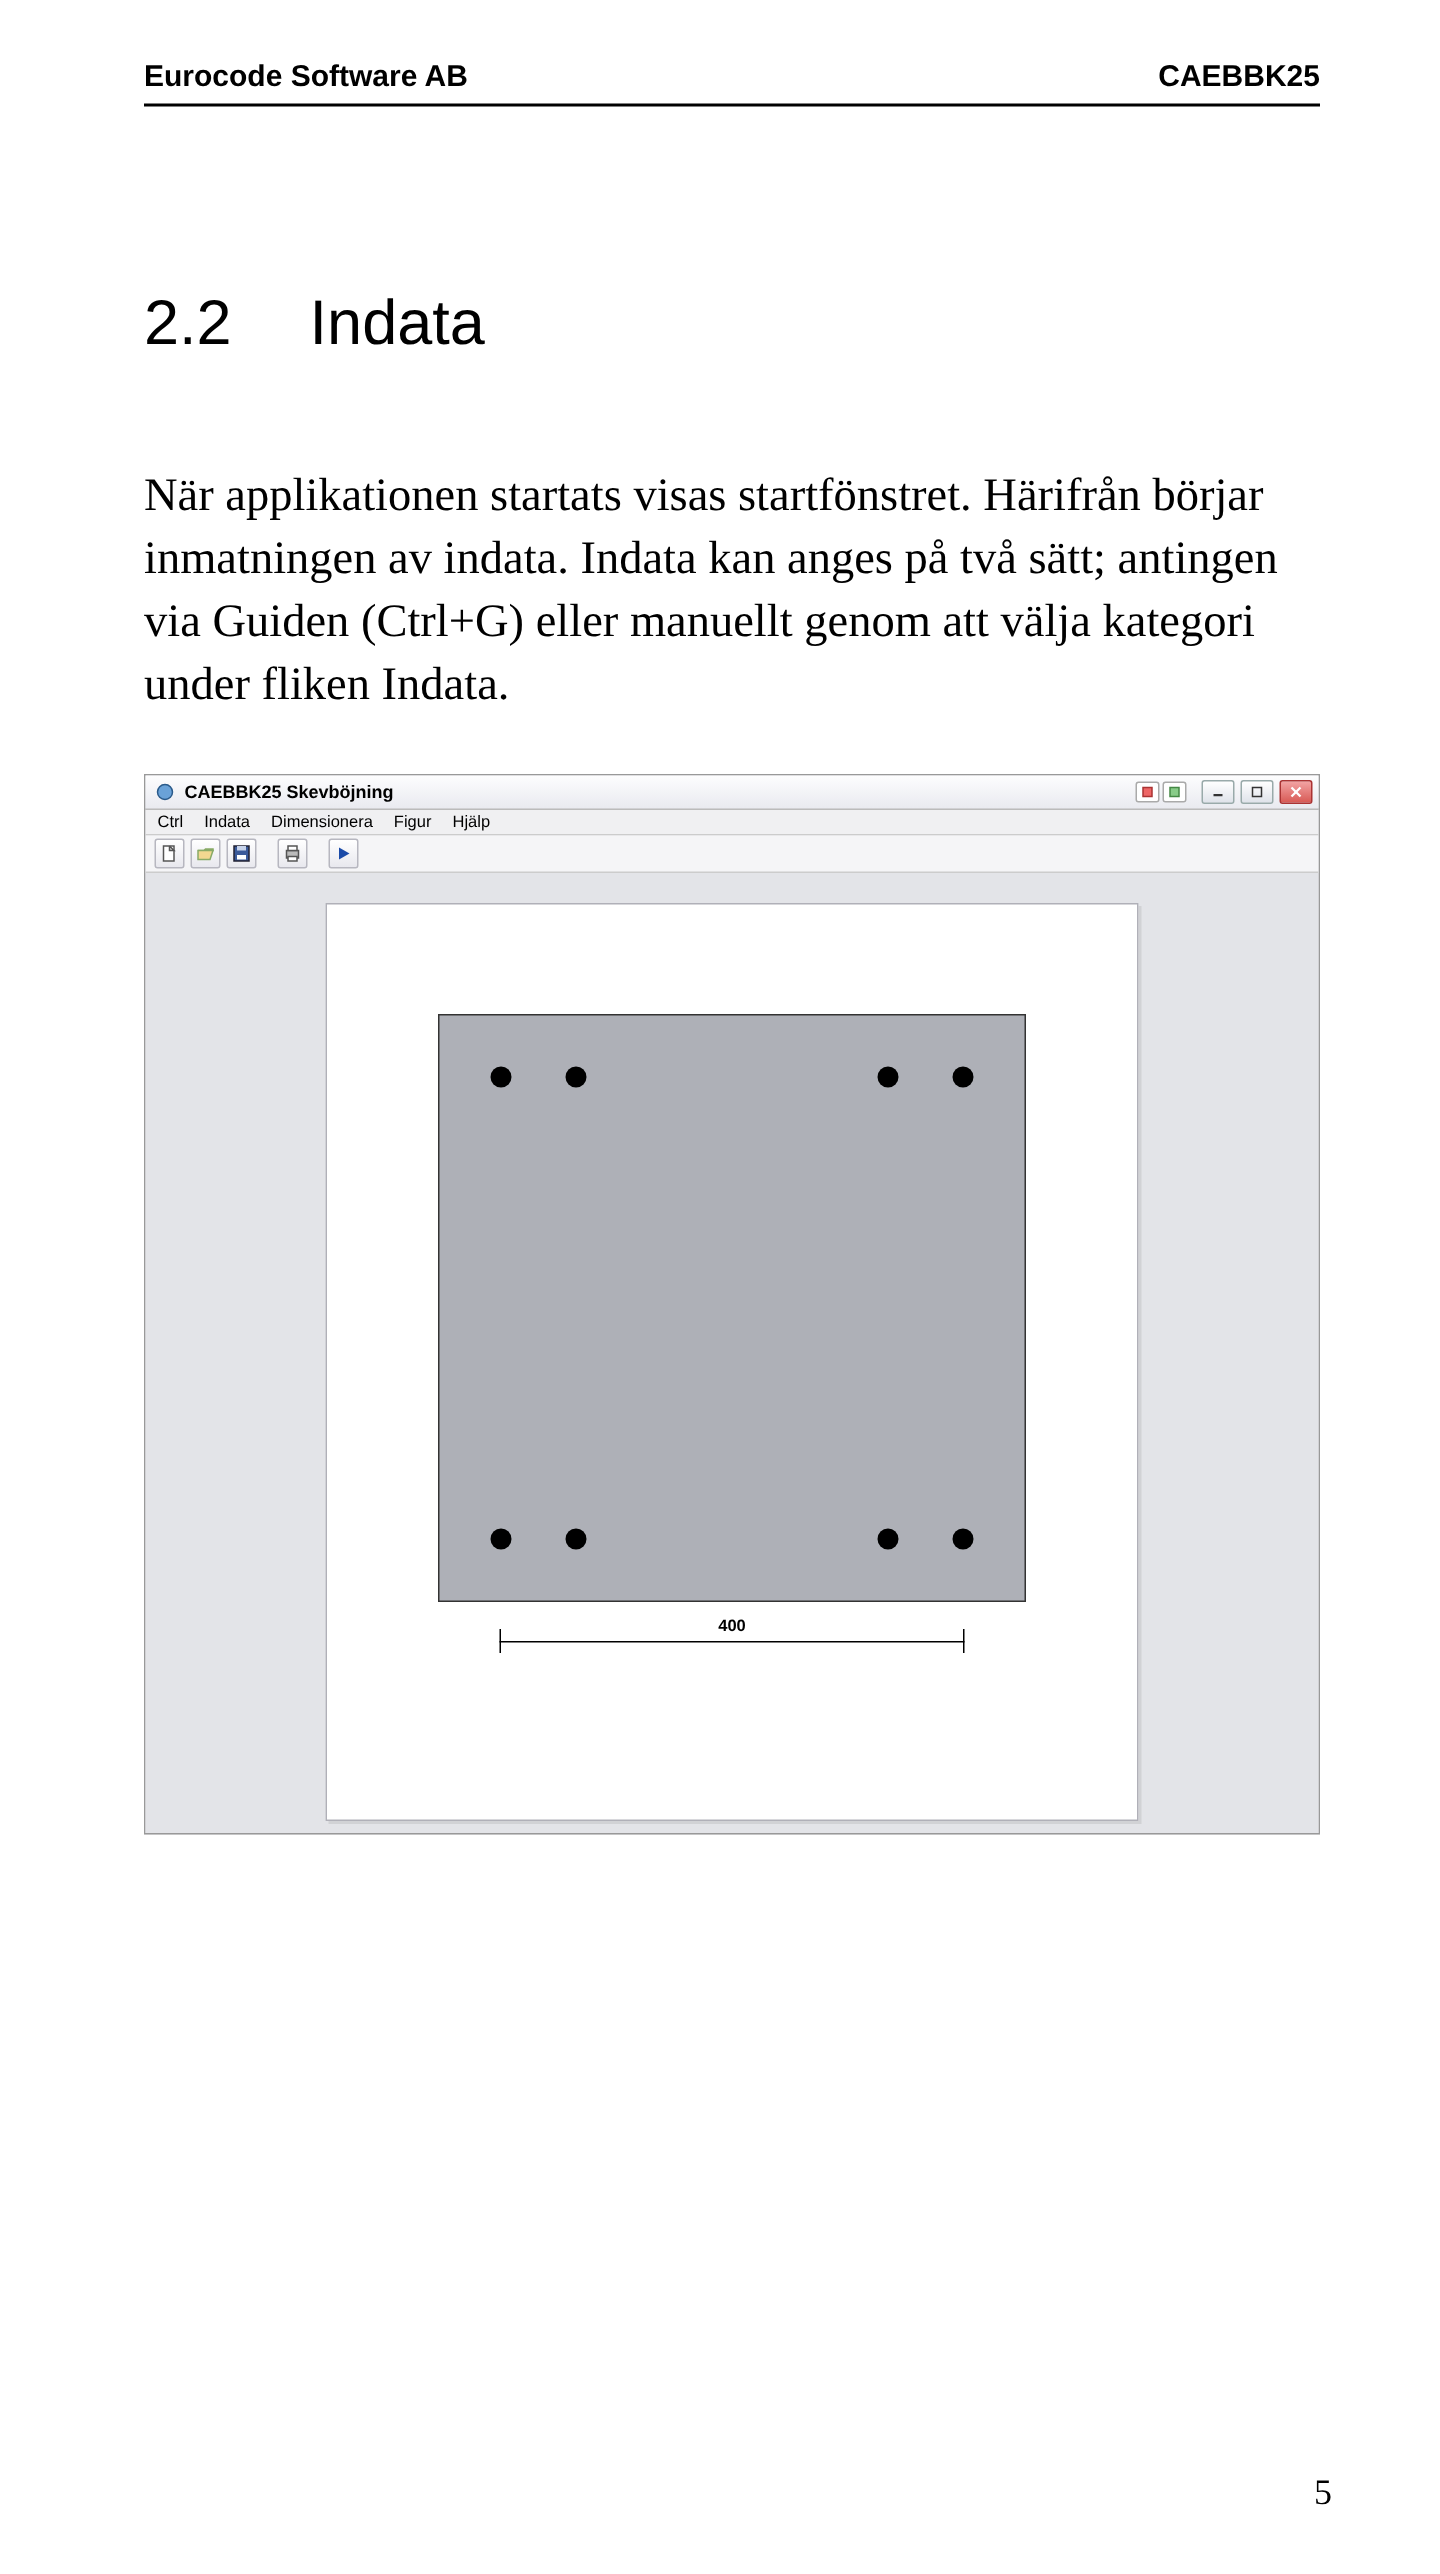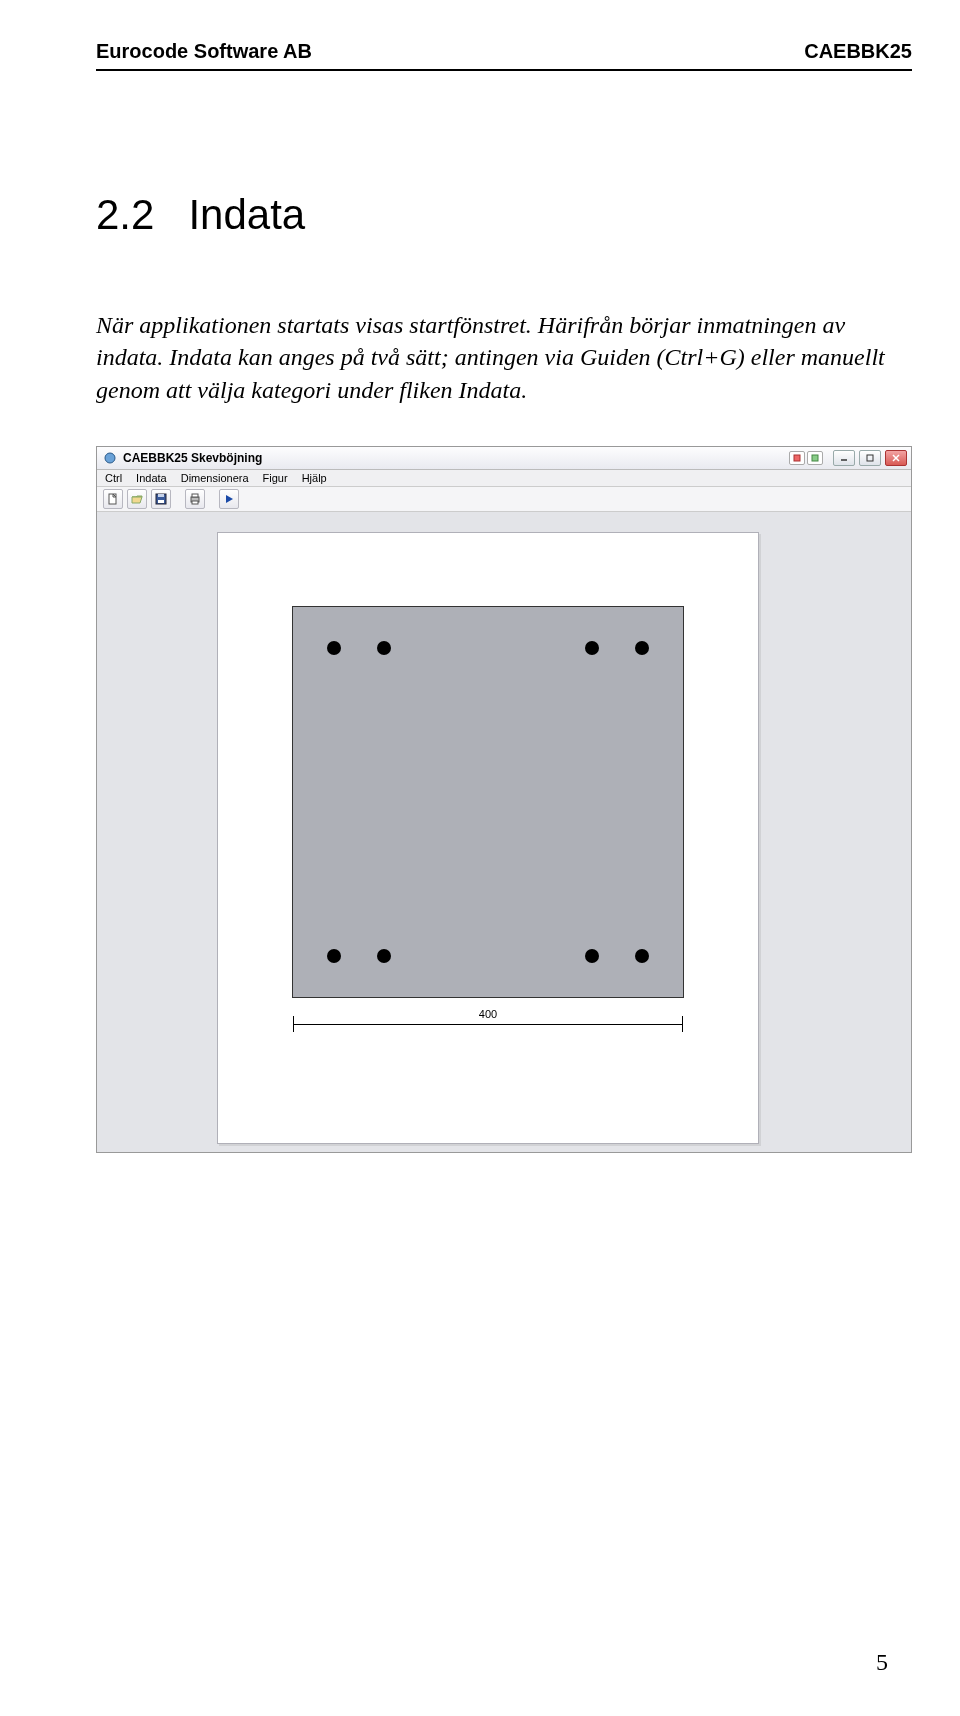--- a/index.html
+++ b/index.html
@@ -7,21 +7,21 @@
     padding: 0;
     font-family: "Times New Roman", Times, serif;
     background: #fff;
     color: #000;
     width: 960px;
   }
   .page {
     box-sizing: border-box;
     width: 960px;
     min-height: 1716px;
-    padding: 40px 48px 40px 96px;
+    padding: 40px 80px 40px 96px;
     position: relative;
     border-radius: 19px;
   }
   .header-row {
     display: flex;
     justify-content: space-between;
     font-family: Arial, Helvetica, sans-serif;
     font-weight: bold;
     font-size: 20px;
     margin-bottom: 6px;
@@ -30,27 +30,26 @@
     border: none;
     border-top: 2px solid #000;
     margin: 0 0 120px 0;
   }
   .section-heading {
     font-family: Arial, Helvetica, sans-serif;
     font-size: 42px;
     font-weight: normal;
     margin: 0 0 70px 0;
     display: flex;
-    gap: 34px;
+    gap: 52px;
   }
   .body-text {
-    font-size: 24px;
+    font-size: 31px;
     line-height: 1.35;
     margin: 0 0 40px 0;
-    font-style: italic;
   }
   
   .app-window {
     border: 1px solid #999;
     background: #e3e4e8;
     font-family: Tahoma, Arial, sans-serif;
     font-size: 11px;
     color: #000;
     margin-bottom: 30px;
   }
@@ -124,21 +123,21 @@
   .rebar {
     position:absolute;
     width:14px; height:14px;
     border-radius:50%;
     background:#000;
   }
   .dim-line {
     position:absolute;
     left:50%; top: calc(44% + 210px);
     transform:translateX(-50%);
-    width:390px; height:22px;
+    width:310px; height:22px;font-weight:bold;
   }
   .dim-line .bar {
     position:absolute; left:0; right:0; top:12px;
     border-top:1px solid #000;
   }
   .dim-line .tick {
     position:absolute; top:4px; width:0; height:16px; border-left:1px solid #000;
   }
   .dim-line .val {
     position:absolute; left:0; right:0; top:-4px;

